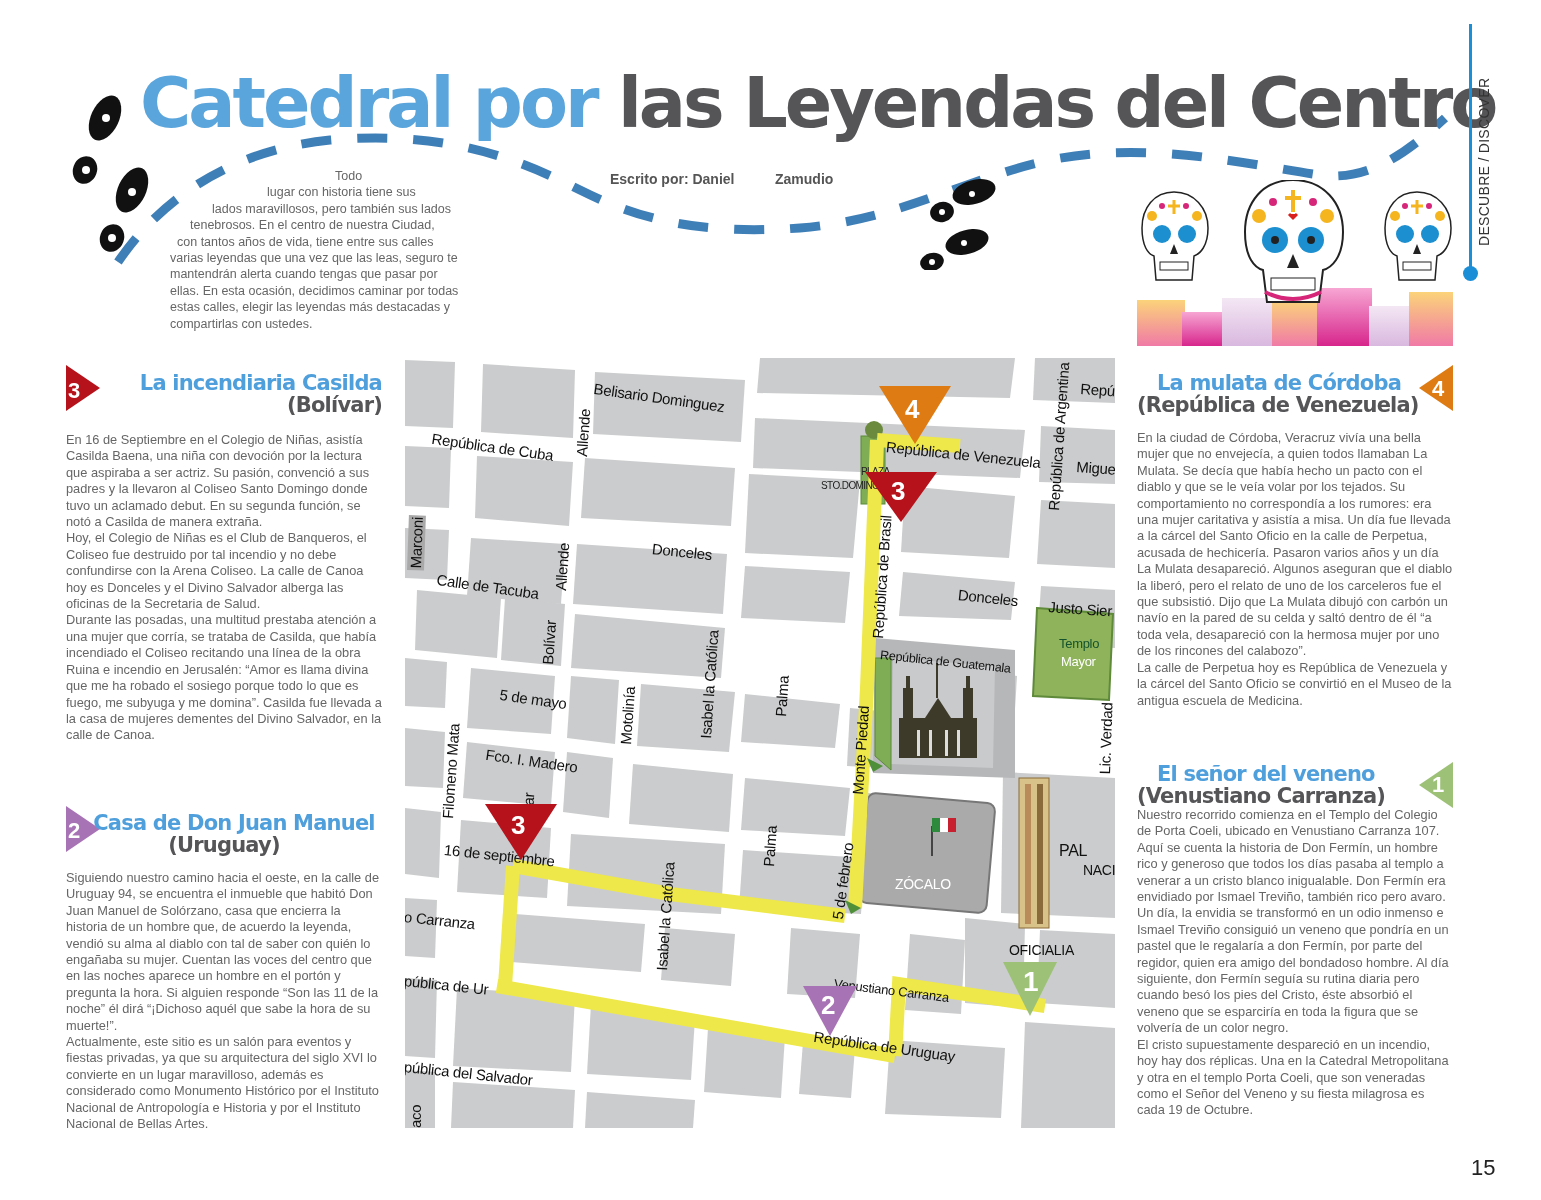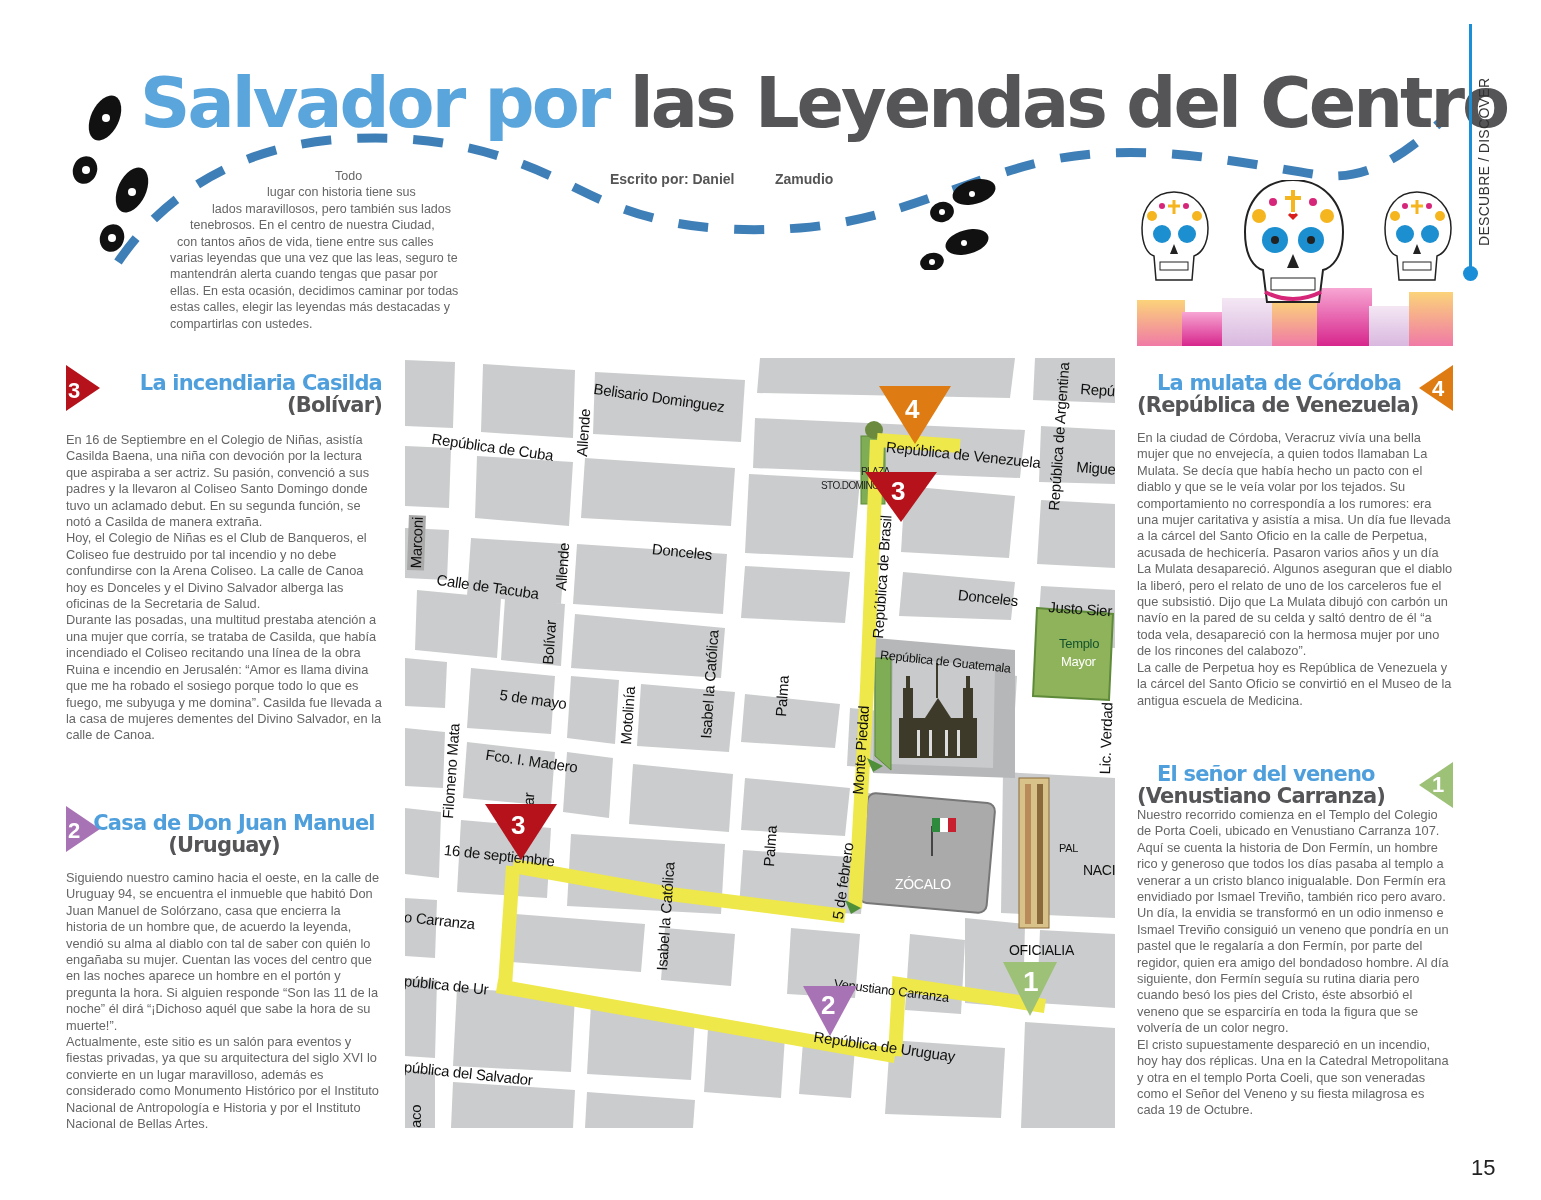--- a/index.html
+++ b/index.html
@@ -79,21 +79,21 @@
   </g>
   <g fill="#fff">
       <circle cx="60" cy="24" r="3"></circle>
       <circle cx="30" cy="42" r="3"></circle>
       <circle cx="52" cy="73" r="3"></circle>
       <circle cx="20" cy="92" r="3"></circle>
     </g>
 </svg>
 
 <div class="title">
-  <span class="blue">Salvador por</span>
+  <span class="blue">Catedral por</span>
   <span class="gray">las Leyendas del Centro</span>
 </div>
 
 <div class="byline" style="left:610px">Escrito por: Daniel</div>
 <div class="byline" style="left:775px">Zamudio</div>
 
 <div class="intro">
   <span class="l" style="padding-left:175px">Todo</span>
   <span class="l" style="padding-left:107px">lugar con historia tiene sus</span>
   <span class="l" style="padding-left:52px">lados maravillosos, pero también sus lados</span>
@@ -385,21 +385,21 @@
   <div class="lbl" style="left:424px;top:560px;transform:rotate(-82deg)">5 de febrero</div>
   <div class="lbl" style="left:691px;top:416px;transform:rotate(-88deg)">Lic. Verdad</div>
   <div class="lbl" style="left:430px;top:618px;transform:rotate(7deg);font-size:13px">Venustiano Carranza</div>
   <div class="lbl" style="left:410px;top:670px;transform:rotate(8deg)">República de Uruguay</div>
 
   <div class="lbl" style="left:456px;top:108px;font-size:10px;color:#222;letter-spacing:-0.6px">PLAZA</div>
   <div class="lbl" style="left:416px;top:122px;font-size:10px;color:#222;letter-spacing:-0.6px">STO.DOMINGO</div>
   <div class="lbl" style="left:654px;top:278px;font-size:13px;color:#14532d">Templo</div>
   <div class="lbl" style="left:656px;top:296px;font-size:13px;color:#fff">Mayor</div>
   <div class="lbl" style="left:490px;top:518px;font-size:14px;color:#fff">ZÓCALO</div>
-  <div class="lbl" style="left:654px;top:484px;font-size:11px">PAL</div>
+  <div class="lbl" style="left:654px;top:484px;font-size:16px">PAL</div>
   <div class="lbl" style="left:678px;top:504px;font-size:14px">NACI</div>
   <div class="lbl" style="left:604px;top:584px;font-size:14px">OFICIALIA</div>
 
   <svg class="abs" style="left:474px;top:28px" width="72" height="60">
       <polygon points="0,0 72,0 36,58" fill="#de7b12"></polygon>
     </svg>
   <div class="tri-num" style="left:500px;top:36px;font-size:26px">4</div>
 
   <svg class="abs" style="left:460px;top:114px" width="72" height="50">
       <polygon points="0,0 72,0 36,50" fill="#b5121b"></polygon>

